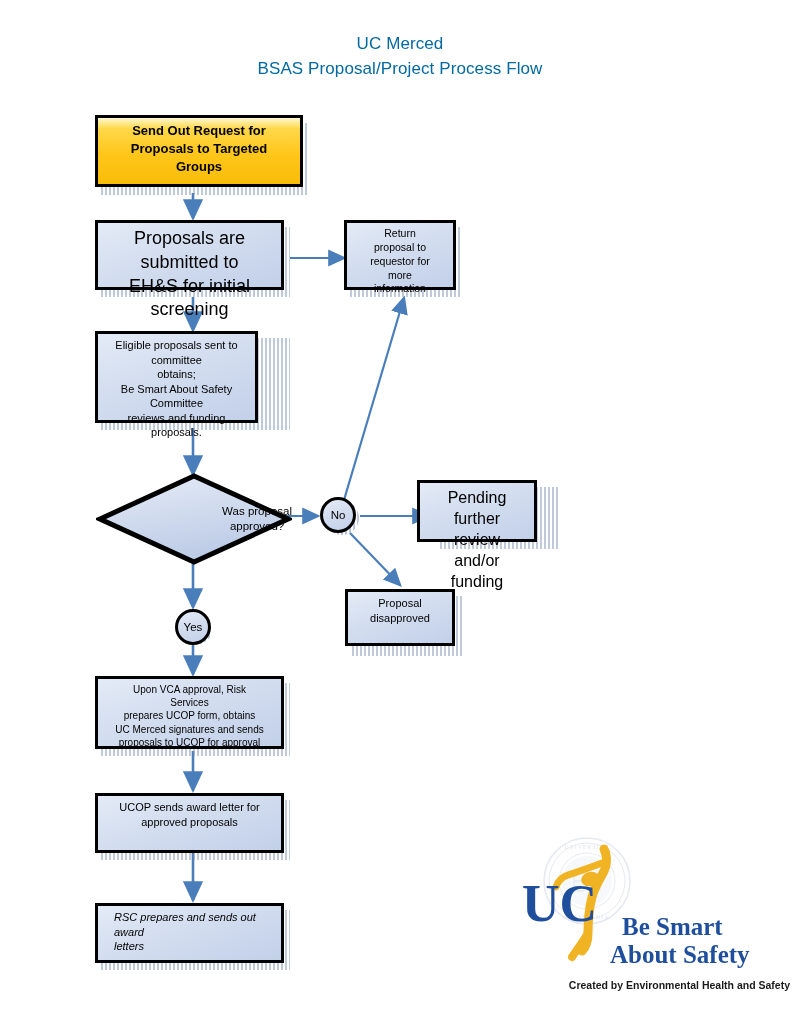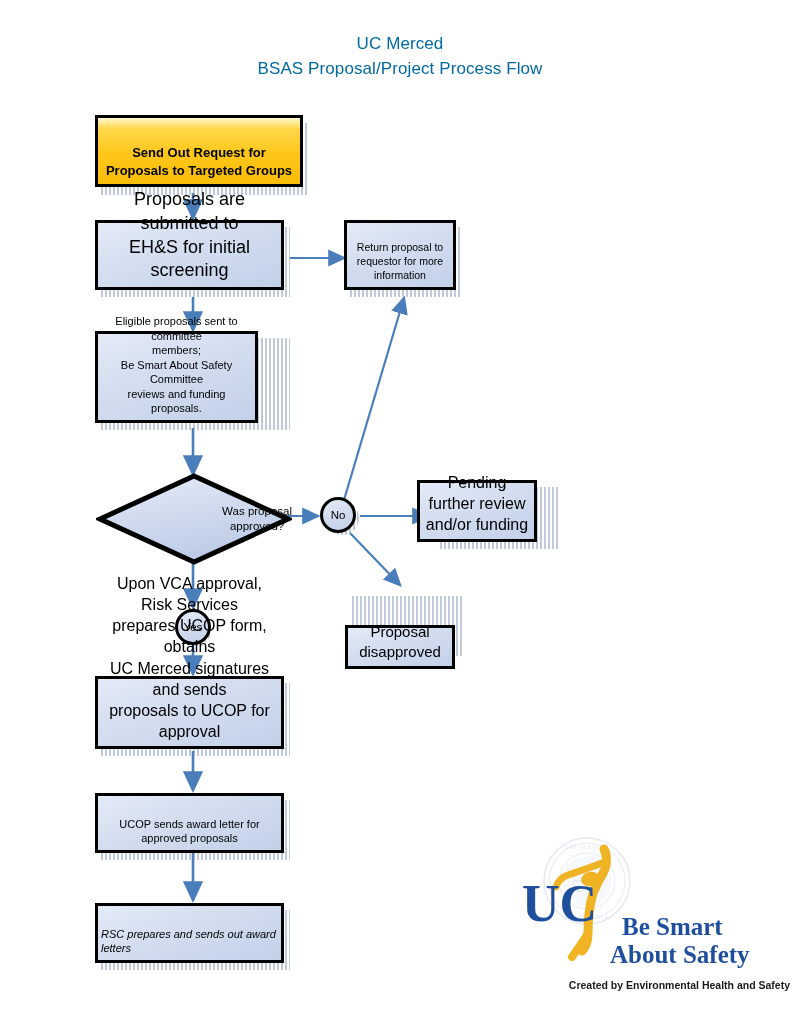--- a/index.html
+++ b/index.html
@@ -46,24 +46,24 @@
     opacity: .85;
     pointer-events: none;
   }
 
   .box {
     position: absolute;
     box-sizing: border-box;
     border: 3px solid #000000;
     background: linear-gradient(160deg, #e4ebf7 0%, #d5dff0 38%, #c2d0e9 100%);
     display: flex;
-    align-items: flex-end;
+    align-items: flex-start;
     justify-content: center;
     text-align: center;
-    padding: 4px 3px;
+    padding: 4px 16px;
     font-size: 11.5px;
     line-height: 1.32;
     color: #000;
   }
 
   .box.start {
     background: linear-gradient(180deg, #fff9d0 0%, #ffd84a 16%, #ffc61a 55%, #f8bd08 100%);
     font-weight: bold;
     font-size: 13px;
     line-height: 1.38;
@@ -213,21 +213,21 @@
       <div>Return proposal to</div>
       <div>requestor for more</div>
       <div>information</div>
     </div>
   </div>
 
   <div class="shadow" style="left:101px; top:338px; width:189px; height:92px;"></div>
   <div class="box" style="left:95px; top:331px; width:163px; height:92px; font-size:11px;">
     <div class="txt">
       <div>Eligible proposals sent to committee</div>
-      <div>members;</div>
+      <div>obtains;</div>
       <div>Be Smart About Safety Committee</div>
       <div>reviews and funding proposals.</div>
     </div>
   </div>
 
   <div class="diamond-wrap" style="left:96px; top:473px; width:196px; height:92px;">
     <svg width="196" height="92" viewBox="0 0 196 92">
       <defs>
         <linearGradient id="dgrad" x1="0" y1="0" x2="0.35" y2="1">
           <stop offset="0%" stop-color="#e6ecf8"></stop>
@@ -252,34 +252,34 @@
 
   <div class="shadow" style="left:440px; top:487px; width:120px; height:62px;"></div>
   <div class="box" style="left:417px; top:480px; width:120px; height:62px; font-size:16px;">
     <div class="txt">
       <div>Pending further review</div>
       <div>and/or funding</div>
     </div>
   </div>
 
   <div class="shadow" style="left:352px; top:596px; width:110px; height:60px;"></div>
-  <div class="box" style="left:345px; top:589px; width:110px; height:44px; font-size:15px;margin-top:36px;">
+  <div class="box" style="left:345px; top:589px; width:110px; height:57px; font-size:11px;">
     <div class="txt">
       <div>Proposal</div>
       <div>disapproved</div>
     </div>
   </div>
 
   <div class="circ-shadow" style="left:180px; top:613px; width:32px; height:32px;"></div>
   <div class="circ" style="left:175px; top:609px; width:36px; height:36px;">
     <span>Yes</span>
   </div>
 
   <div class="shadow" style="left:101px; top:683px; width:189px; height:73px;"></div>
-  <div class="box" style="left:95px; top:676px; width:189px; height:73px; font-size:16px;">
+  <div class="box" style="left:95px; top:676px; width:189px; height:73px; font-size:10px;">
     <div class="txt">
       <div>Upon VCA approval, Risk Services</div>
       <div>prepares UCOP form, obtains</div>
       <div>UC Merced signatures and sends</div>
       <div>proposals to UCOP for approval</div>
     </div>
   </div>
 
   <div class="shadow" style="left:101px; top:800px; width:189px; height:60px;"></div>
   <div class="box" style="left:95px; top:793px; width:189px; height:60px; font-size:11px;">

